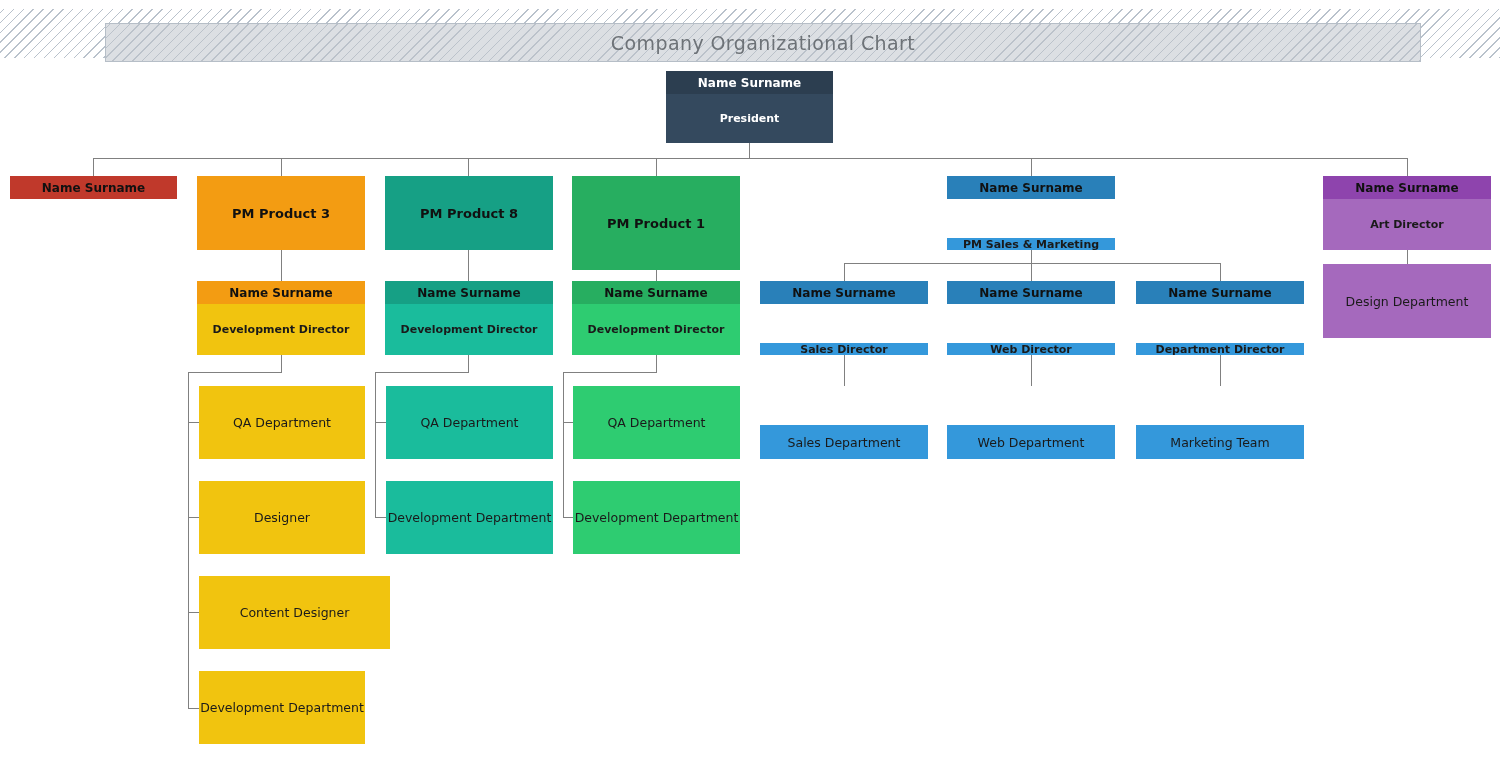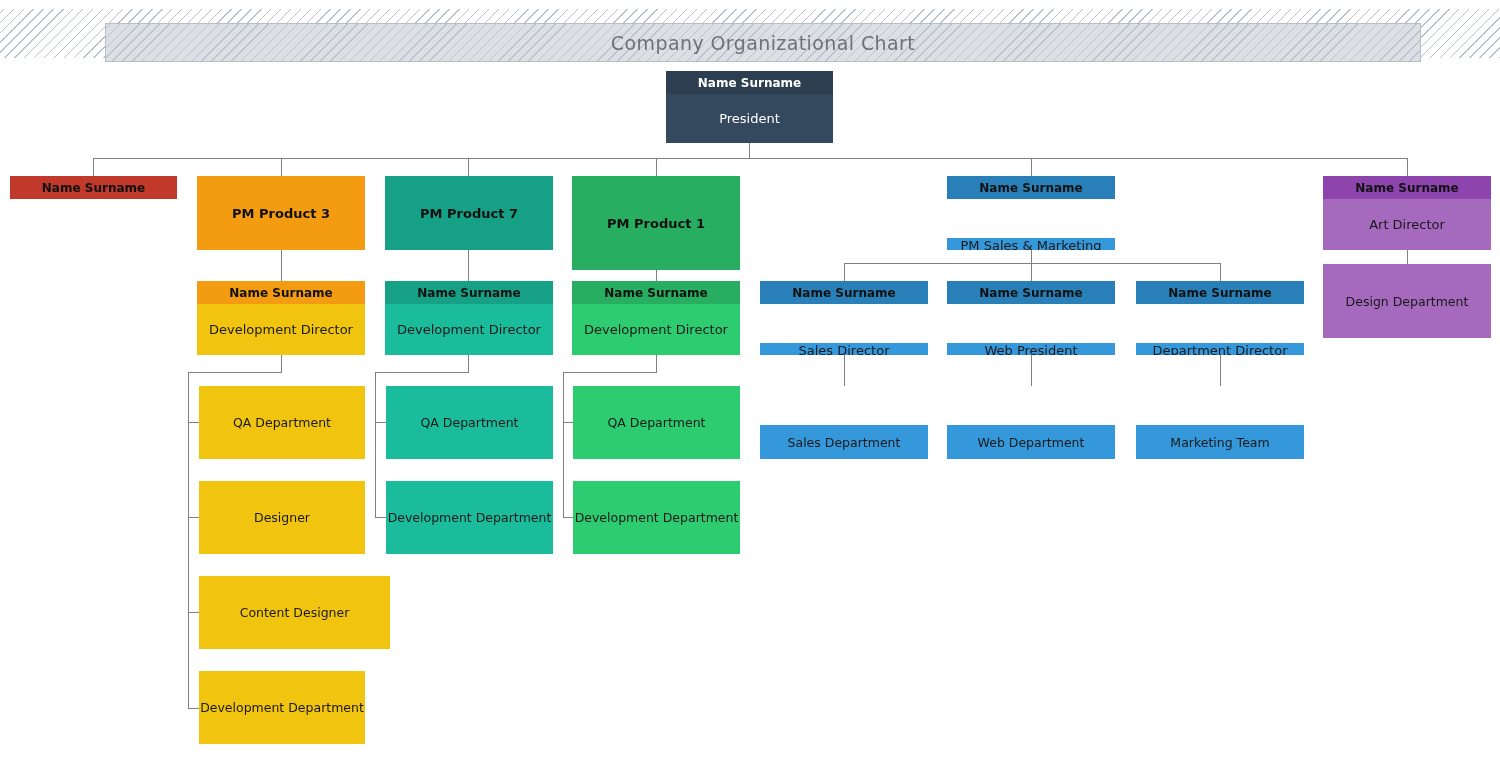--- a/index.html
+++ b/index.html
@@ -82,22 +82,22 @@
     justify-content: center;
     font-size: 12px;
     font-weight: bold;
     white-space: nowrap;
   }
   .node .body {
     flex: 1 1 auto;
     display: flex;
     align-items: center;
     justify-content: center;
-    font-size: 13px;
-    font-weight: 400;
+    font-size: 11px;
+    font-weight: 700;
     text-align: center;
     padding: 0 5px;
     white-space: nowrap;
   }
   .node.solo .body {
     font-weight: bold;
     font-size: 13px;
   }
   .node.plain .body {
     font-weight: 400;
@@ -196,21 +196,21 @@
 
   <div class="node t-ceo" style="left:10px; top:176px; width:167px; height:74px;">
     <div class="hdr">Name Surname</div>
   </div>
 
   <div class="node t-orange solo" style="left:197px; top:176px; width:168px; height:74px;justify-content:center;">
     <div class="body">PM Product 3</div>
   </div>
 
   <div class="node t-teal solo" style="left:385px; top:176px; width:168px; height:74px;">
-    <div class="body">PM Product 7</div>
+    <div class="body">PM Product 8</div>
   </div>
 
   <div class="node t-green solo" style="left:572px; top:176px; width:168px; height:94px;">
     <div class="body">PM Product 1</div>
   </div>
 
   <div class="node t-blue" style="left:947px; top:176px; width:168px; height:74px;">
     <div class="hdr">Name Surname</div>
     <div class="body">PM Sales &amp; Marketing</div>
   </div>
@@ -235,21 +235,21 @@
     <div class="body">Development Director</div>
   </div>
 
   <div class="node t-blue" style="left:760px; top:281px; width:168px; height:74px;">
     <div class="hdr">Name Surname</div>
     <div class="body">Sales Director</div>
   </div>
 
   <div class="node t-blue" style="left:947px; top:281px; width:168px; height:74px;">
     <div class="hdr">Name Surname</div>
-    <div class="body">Web President</div>
+    <div class="body">Web Director</div>
   </div>
 
   <div class="node t-blue" style="left:1136px; top:281px; width:168px; height:74px;">
     <div class="hdr">Name Surname</div>
     <div class="body">Department Director</div>
   </div>
 
   <div class="node t-purple plain" style="left:1323px; top:264px; width:168px; height:74px;">
     <div class="body">Design Department</div>
   </div>

